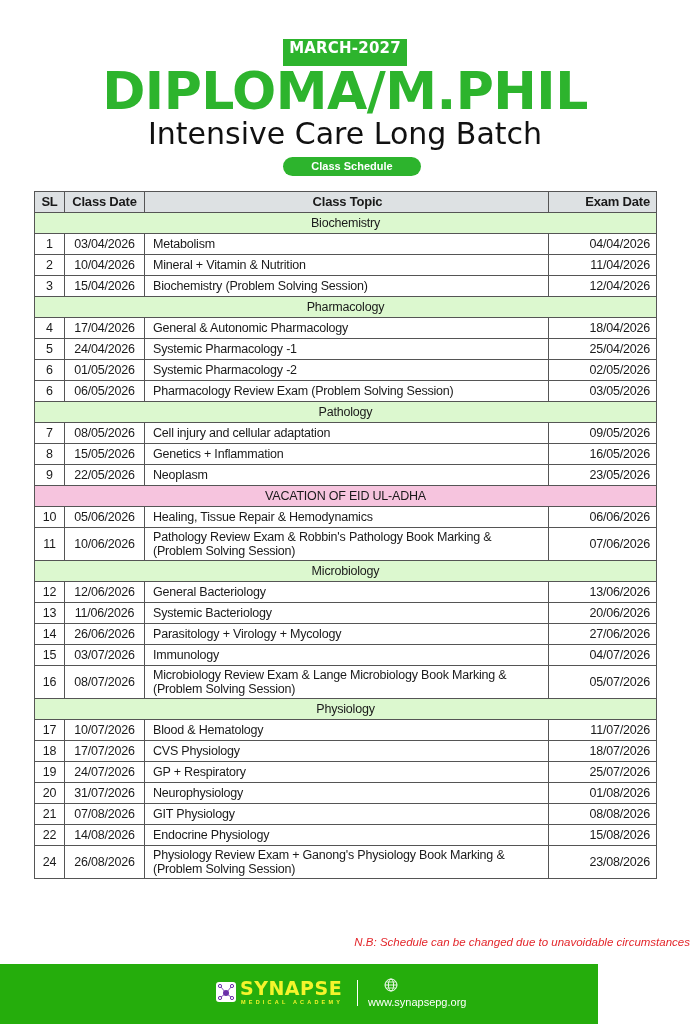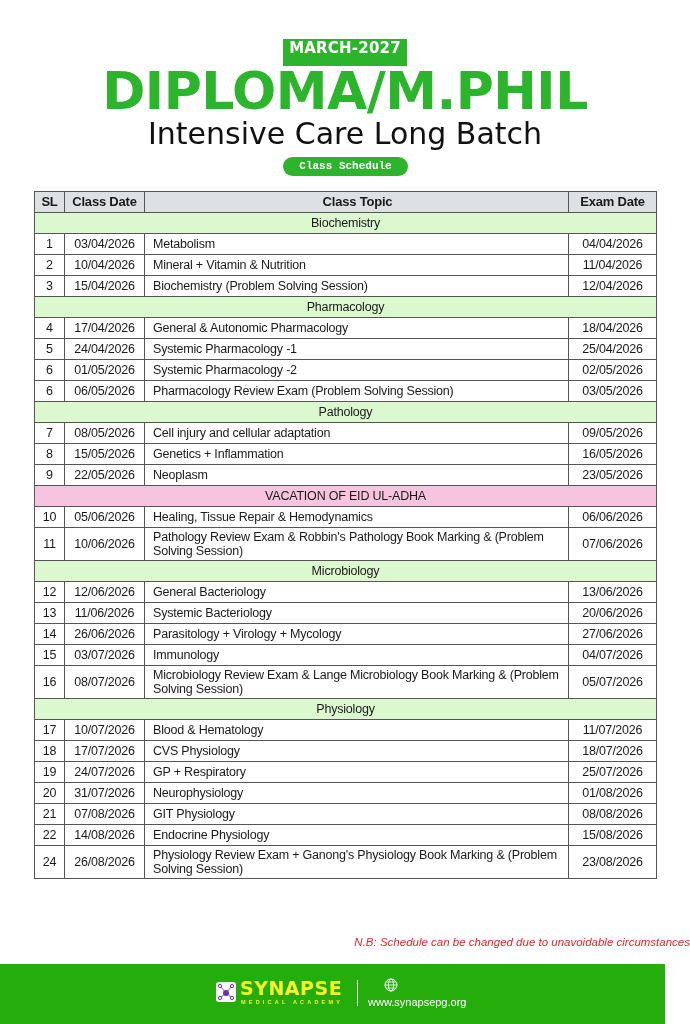--- a/index.html
+++ b/index.html
@@ -17,49 +17,49 @@
     position: absolute; top: 62px; left: 0; width: 690px; text-align: center;
     color: #2db42d; font-weight: bold; font-size: 52px; line-height: 58px;
     font-family: "DejaVu Sans", sans-serif; letter-spacing: -0.5px;
   }
   .title-sub {
     position: absolute; top: 117px; left: 0; width: 690px; text-align: center;
     color: #111; font-size: 30px; line-height: 34px;
     font-family: "DejaVu Sans", sans-serif; font-weight: 500;
   }
   .schedule-pill {
-    position: absolute; top: 157px; left: 283px; width: 125px; height: 19px;
+    position: absolute; top: 157px; left: 283px; width: 138px; height: 19px;
     background: #2db42d; color: #fff; border-radius: 10px; font-size: 11px;
     font-weight: bold; line-height: 19px; text-align: center;
-    font-family: Liberation Mono, monospace;
+    font-family: Liberation Sans, sans-serif;
   }
 
   table.schedule {
     position: absolute; top: 191px; left: 34px; width: 623px;
     border-collapse: collapse; font-size: 12.5px; letter-spacing: -0.2px;
   }
   table.schedule th, table.schedule td {
     border: 1px solid #555; padding: 0 6px; height: 21px; line-height: 14px;
   }
   table.schedule th { background: #dde1e3; font-weight: bold; font-size: 13px; height: 21px; }
   .c-sl { width: 30px; text-align: center; }
   .c-date { width: 80px; text-align: center; }
   .c-topic { text-align: left; padding-left: 8px !important; }
-  .c-exam { width: 88px; text-align: center; }
+  .c-exam { width: 108px; text-align: right; }
   th.c-topic { text-align: center; }
   tr.section td { background: #dcf8cf; text-align: center; height: 21px; }
   tr.vacation td { background: #f6c4de; text-align: center; height: 21px; }
   tr.tall td { height: 33px; }
 
   .note {
     position: absolute; top: 936px; left: 0; width: 690px; text-align: right;
     color: #e3262b; font-style: italic; font-size: 11.5px;
   }
   .footer {
-    position: absolute; top: 964px; left: 0; width: 665px; height: 60px;
+    position: absolute; top: 964px; left: 0; width: 598px; height: 60px;
     background: #25ad0c;
   }
   .logo-box {
     position: absolute; left: 216px; top: 18px; width: 20px; height: 20px;
     background: #ffffff; border-radius: 3px;
   }
   .brand {
     position: absolute; left: 240px; top: 13px; color: #f4f42c; font-weight: bold;
     font-size: 19px; letter-spacing: 0.5px; font-family: "DejaVu Sans", sans-serif;
   }

